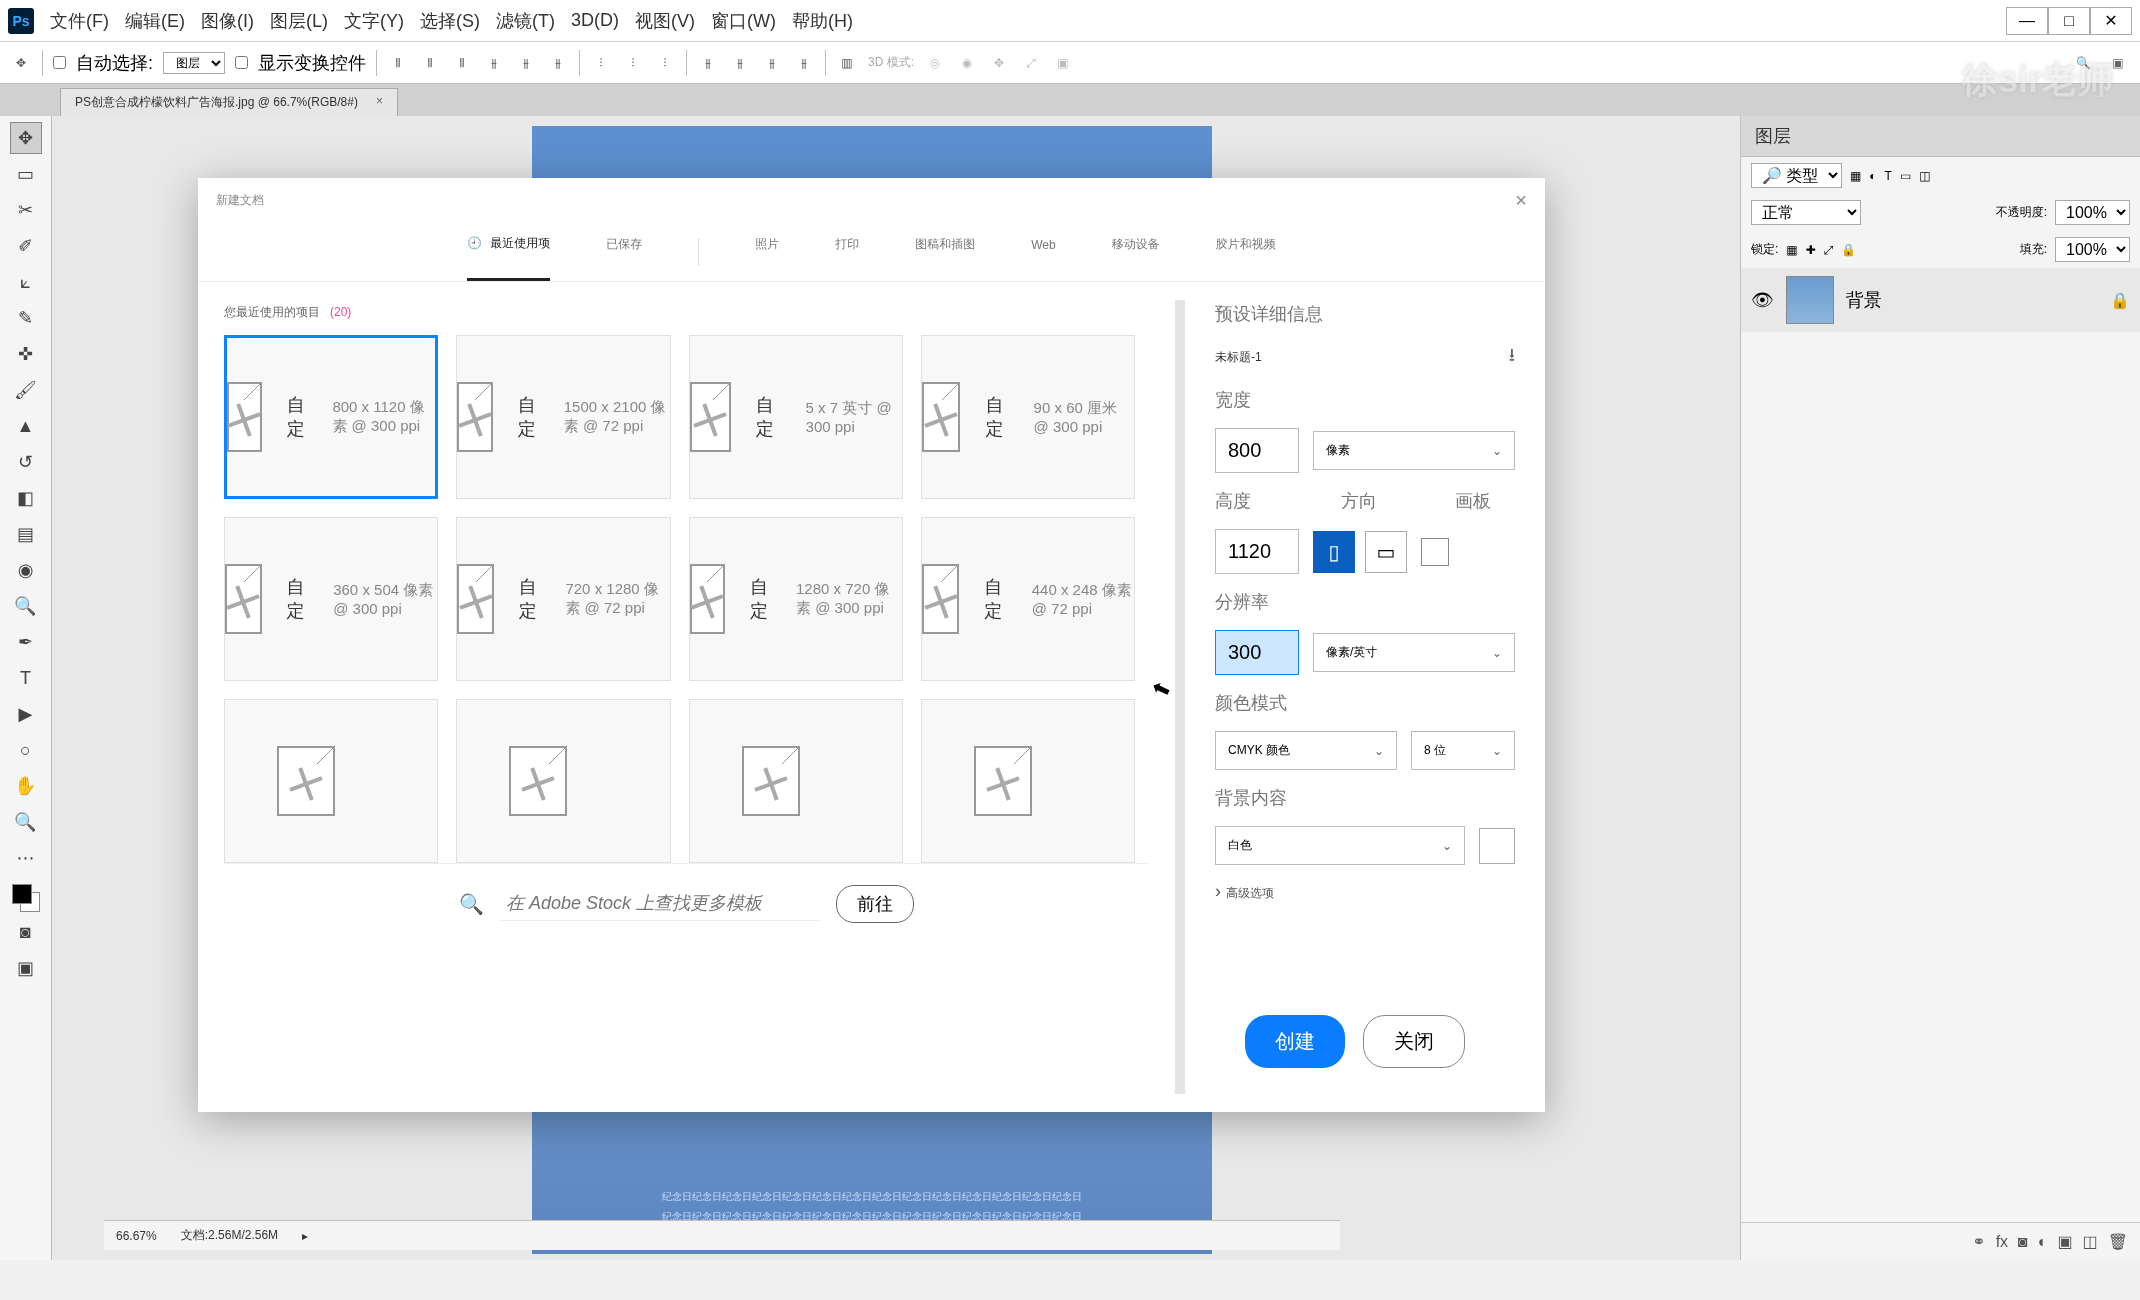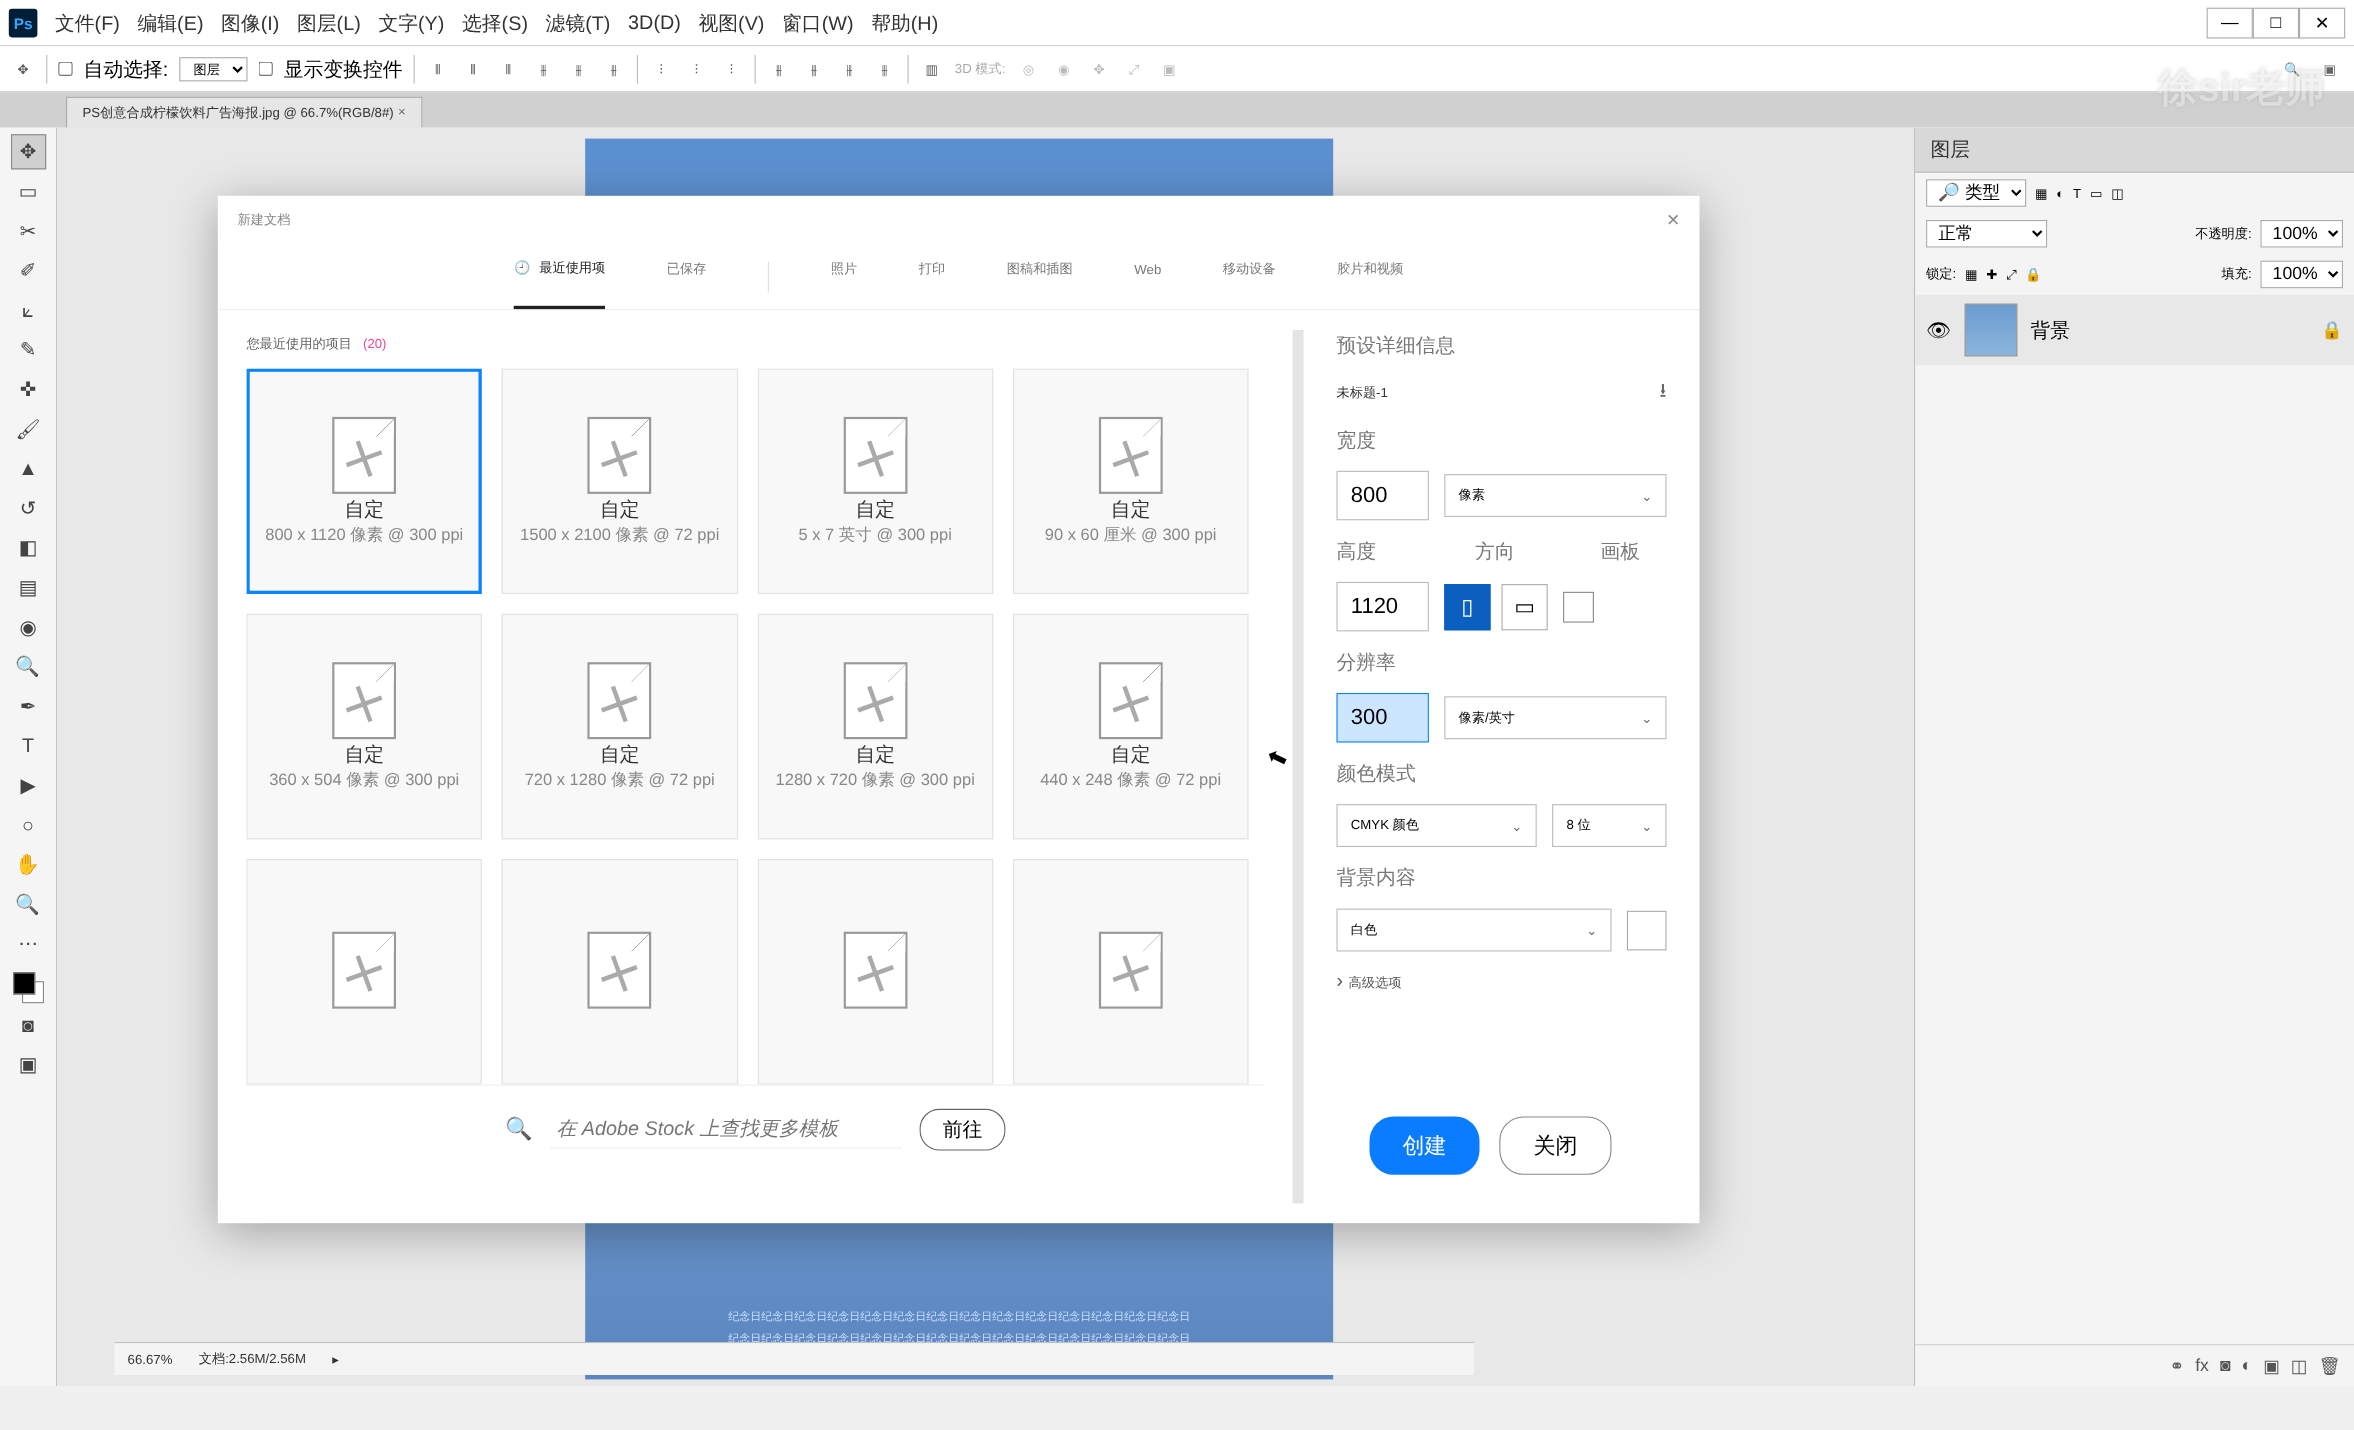--- a/index.html
+++ b/index.html
@@ -12,21 +12,21 @@
 .win-btn{width:42px;height:28px;border:1px solid #aaa;display:flex;align-items:center;justify-content:center;font-size:16px}
 
 .optbar{height:42px;background:#fff;border-bottom:1px solid #c0c0c0;display:flex;align-items:center;padding:0 10px;gap:10px}
 .optbar .icon-btn{width:22px;height:22px;display:flex;align-items:center;justify-content:center;color:#555}
 .opt-select{border:1px solid #aaa;padding:2px 8px;background:#fff}
 .vsep{width:1px;height:26px;background:#bbb}
 .right-tools{margin-left:auto;display:flex;gap:10px;align-items:center}
 .right-tools .ib{width:24px;height:24px;display:flex;align-items:center;justify-content:center;color:#666}
 
 .tabbar{height:32px;background:#d0d0d0;display:flex;align-items:flex-end;padding-left:60px}
-.doctab{background:#e6e6e6;border:1px solid #aaa;border-bottom:none;padding:5px 14px;font-size:16px;color:#333;display:flex;align-items:flex-start;gap:4px}
+.doctab{background:#e6e6e6;border:1px solid #aaa;border-bottom:none;padding:5px 14px;font-size:16px;color:#333;display:flex;align-items:flex-start;gap:18px}
 .doctab .x{color:#666}
 
 .main-row{display:flex;height:1144px;position:relative}
 .toolbar{width:52px;background:#f5f5f5;border-right:1px solid #c0c0c0;display:flex;flex-direction:column;align-items:center;padding-top:6px;gap:4px}
 .toolbar .t{width:32px;height:32px;display:flex;align-items:center;justify-content:center;color:#444;font-size:18px;position:relative}
 .toolbar .t.active{background:#d0d0d0;border:1px solid #888}
 .swatches{width:28px;height:28px;position:relative;margin-top:6px}
 .swatches .fg{width:20px;height:20px;background:#000;border:1px solid #888;position:absolute;top:0;left:0}
 .swatches .bg{width:20px;height:20px;background:#fff;border:1px solid #888;position:absolute;bottom:0;right:0}
 .canvas-area{flex:1;background:#e8e8e8;position:relative;overflow:hidden}
@@ -51,21 +51,21 @@
 .dialog-title{height:44px;display:flex;align-items:center;padding:0 18px;color:#888;font-size:16px}
 .dialog-title .close{margin-left:auto;font-size:20px;color:#888}
 .dialog-tabs{height:60px;display:flex;align-items:center;justify-content:center;gap:56px;border-bottom:1px solid #eee;font-size:20px;color:#777}
 .dialog-tabs .dt{display:flex;align-items:center;gap:8px;padding-bottom:14px;height:100%;align-items:center}
 .dialog-tabs .dt.active{color:#222;border-bottom:3px solid #222}
 .dt-sep{width:1px;height:28px;background:#ddd}
 .dialog-body{flex:1;display:flex;overflow:hidden}
 .presets-col{flex:1;padding:18px 26px;overflow:hidden;display:flex;flex-direction:column}
 .presets-head{color:#666;font-size:18px;margin-bottom:14px}
 .preset-grid{display:grid;grid-template-columns:repeat(4,1fr);gap:18px;overflow-y:auto;padding-right:14px}
-.preset{height:205px;background:#f8f8f8;border:1px solid #e0e0e0;display:flex;flex-direction:column;align-items:center;justify-content:center;gap:2px}
+.preset{height:164px;background:#f8f8f8;border:1px solid #e0e0e0;display:flex;flex-direction:row;align-items:center;justify-content:center;gap:25px}
 .preset.selected{border:3px solid #0a84ff}
 .preset .picon{width:58px;height:70px;border:2px solid #999;position:relative;background:#fff}
 .preset .picon::before{content:"";position:absolute;top:0;right:0;width:16px;height:16px;background:linear-gradient(135deg,transparent 48%,#999 50%,#fff 52%)}
 .preset .picon .rp{position:absolute;left:50%;top:55%;transform:translate(-50%,-50%) rotate(-20deg);width:34px;height:4px;background:#aaa}
 .preset .picon .rp::after{content:"";position:absolute;left:50%;top:-15px;width:4px;height:34px;background:#aaa;transform:translateX(-50%)}
 .preset .pname{font-size:18px;color:#333}
 .preset .pmeta{font-size:15px;color:#888}
 .presets-footer{height:80px;display:flex;align-items:center;justify-content:center;gap:16px;border-top:1px solid #eee}
 .stock-search{width:320px;border:none;border-bottom:1px solid #eee;padding:6px;font-size:18px;font-style:italic;color:#999}
 .goto-btn{border:1px solid #666;border-radius:18px;padding:6px 20px;background:#fff;font-size:18px}

